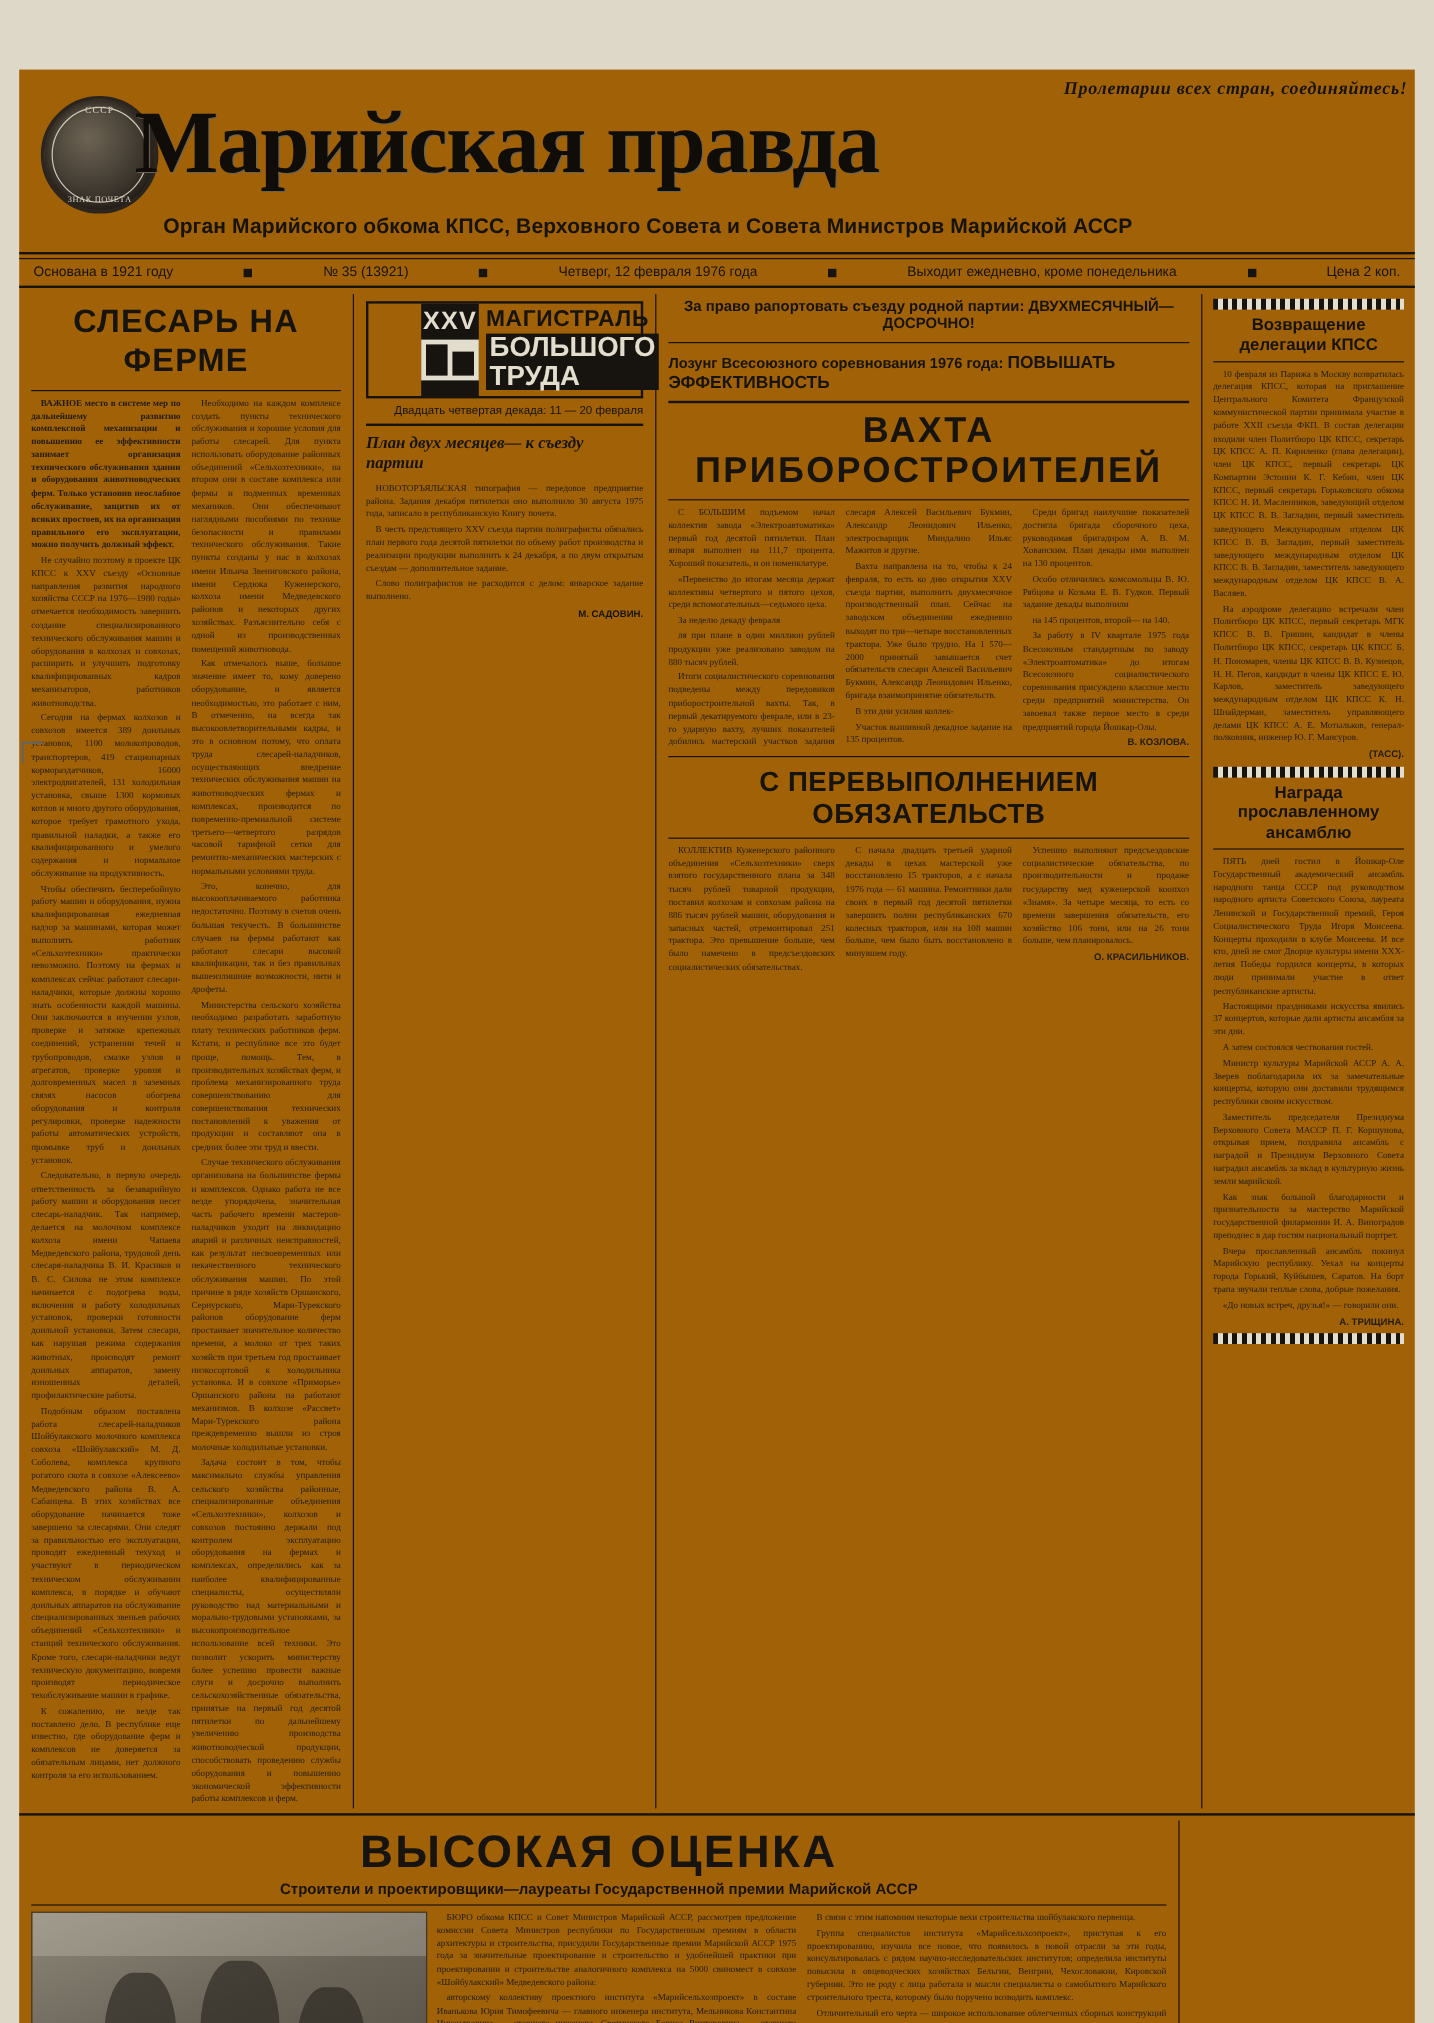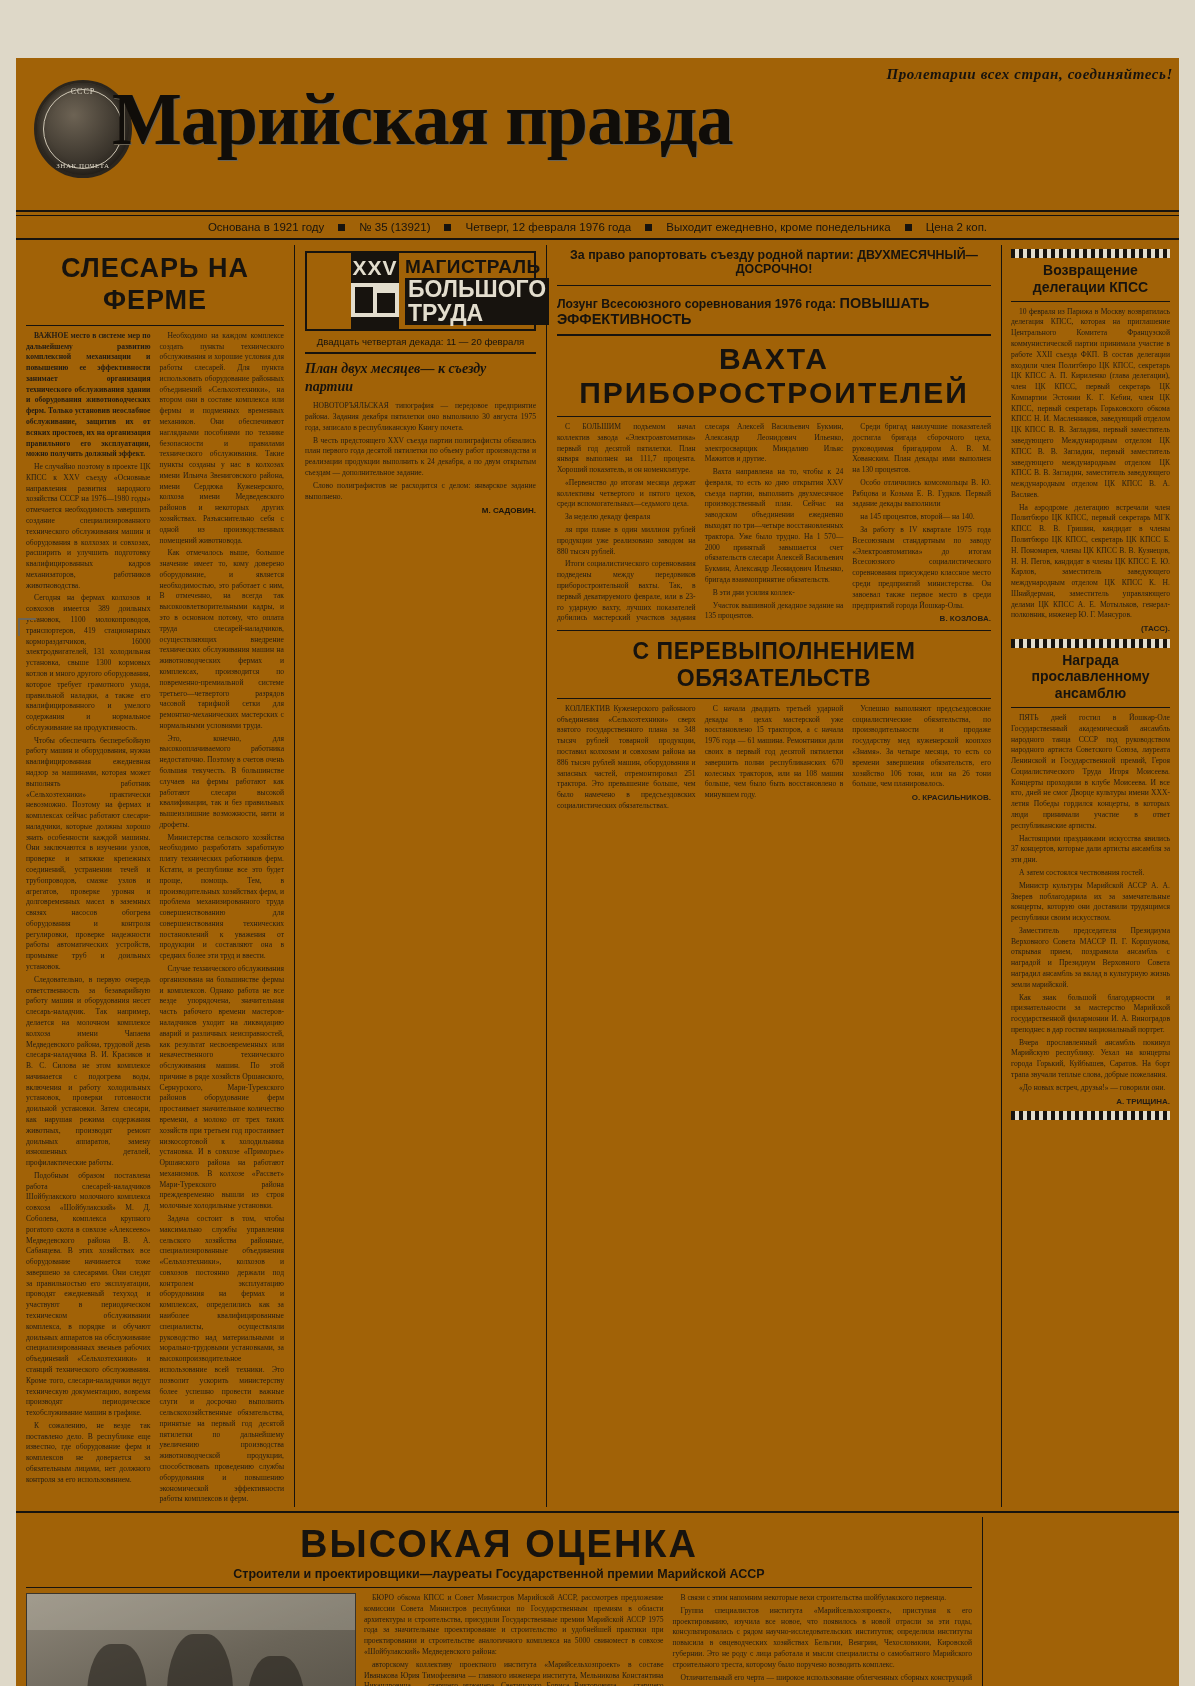--- a/index.html
+++ b/index.html
@@ -48,21 +48,21 @@
     text-shadow:1px 1px 0 #6a6354;
   }
   .subtitle{
     position:absolute;left:120px;right:8px;top:120px;
     font-family:"Liberation Sans",sans-serif;
     font-size:17.5px;font-weight:bold;letter-spacing:.1px;color:#16120d;
   }
   .rule-d{border-top:2px solid #17130e;border-bottom:1px solid #17130e;height:3px;margin:2px 0 0 0;}
   
   .infobar{
-    display:flex;align-items:center;justify-content:center;
+    display:flex;align-items:center;justify-content:space-between;
     font-family:"Liberation Sans",sans-serif;font-size:11.5px;
     padding:5px 12px 5px 12px;
   }
   .infobar .sq{display:inline-block;width:7px;height:7px;background:#17130e;margin:0 14px;vertical-align:middle;}
   .rule-t{border-top:2.5px solid #17130e;}
   
   .topzone{display:flex;gap:0;margin-top:5px;}
   .col{box-sizing:border-box;}
   .vline{border-left:1px solid #17130e;}
   .c1{width:278px;padding:0 10px;}
@@ -100,21 +100,21 @@
   }
   .magxxv .glyph:before{
     content:"";position:absolute;left:4px;top:4px;width:18px;height:26px;background:#17130e;
   }
   .magxxv .glyph:after{
     content:"";position:absolute;right:4px;top:10px;width:18px;height:20px;background:#17130e;
   }
   .magtxt{flex:1;padding:4px 6px;font-family:"Liberation Sans",sans-serif;font-weight:bold;}
   .magtxt .l1{font-size:19px;line-height:1.02;letter-spacing:.5px;}
   .magtxt .l2{font-size:23px;line-height:1.02;background:#17130e;color:#e3ddcd;display:inline-block;padding:0 3px;margin-top:2px;}
-  .magunder{font-family:"Liberation Sans",sans-serif;font-size:9.6px;text-align:center;margin-top:5px;}
+  .magunder{font-family:"Liberation Sans",sans-serif;font-size:9.6px;text-align:right;margin-top:5px;}
   
   .slogan1{font-family:"Liberation Sans",sans-serif;font-weight:bold;font-size:12.4px;text-align:center;padding:3px 0 4px 0;}
   .slogan2{font-family:"Liberation Sans",sans-serif;font-weight:bold;font-size:12.2px;padding:4px 0 2px 0;}
   .slogan-big{font-family:"Liberation Sans",sans-serif;font-weight:bold;font-size:15.5px;line-height:1.35;letter-spacing:.2px;text-align:justify;}
   .banner-hd{
     font-family:"Liberation Sans",sans-serif;font-weight:bold;
     text-align:center;font-size:30px;letter-spacing:2px;margin:6px 0 6px 0;
   }
   .banner-hd2{
     font-family:"Liberation Sans",sans-serif;font-weight:bold;
@@ -158,20 +158,21 @@
 <div class="paper">
 
   <div class="masthead">
     <div class="prol">Пролетарии всех стран, соединяйтесь!</div>
     <div class="emblem">
       <div class="etop">СССР</div>
       <div class="ebl"></div>
       <div class="ebot">ЗНАК ПОЧЕТА</div>
     </div>
     <div class="title">Марийская правда</div>
+    <div class="subtitle">Орган Марийского обкома КПСС, Верховного Совета и Совета Министров Марийской АССР</div>
   </div>
 
   <div class="rule-d"></div>
 
   <div class="infobar">
     <span>Основана в 1921 году</span>
     <span class="sq"></span>
     <span>№ 35 (13921)</span>
     <span class="sq"></span>
     <span>Четверг, 12 февраля 1976 года</span>

